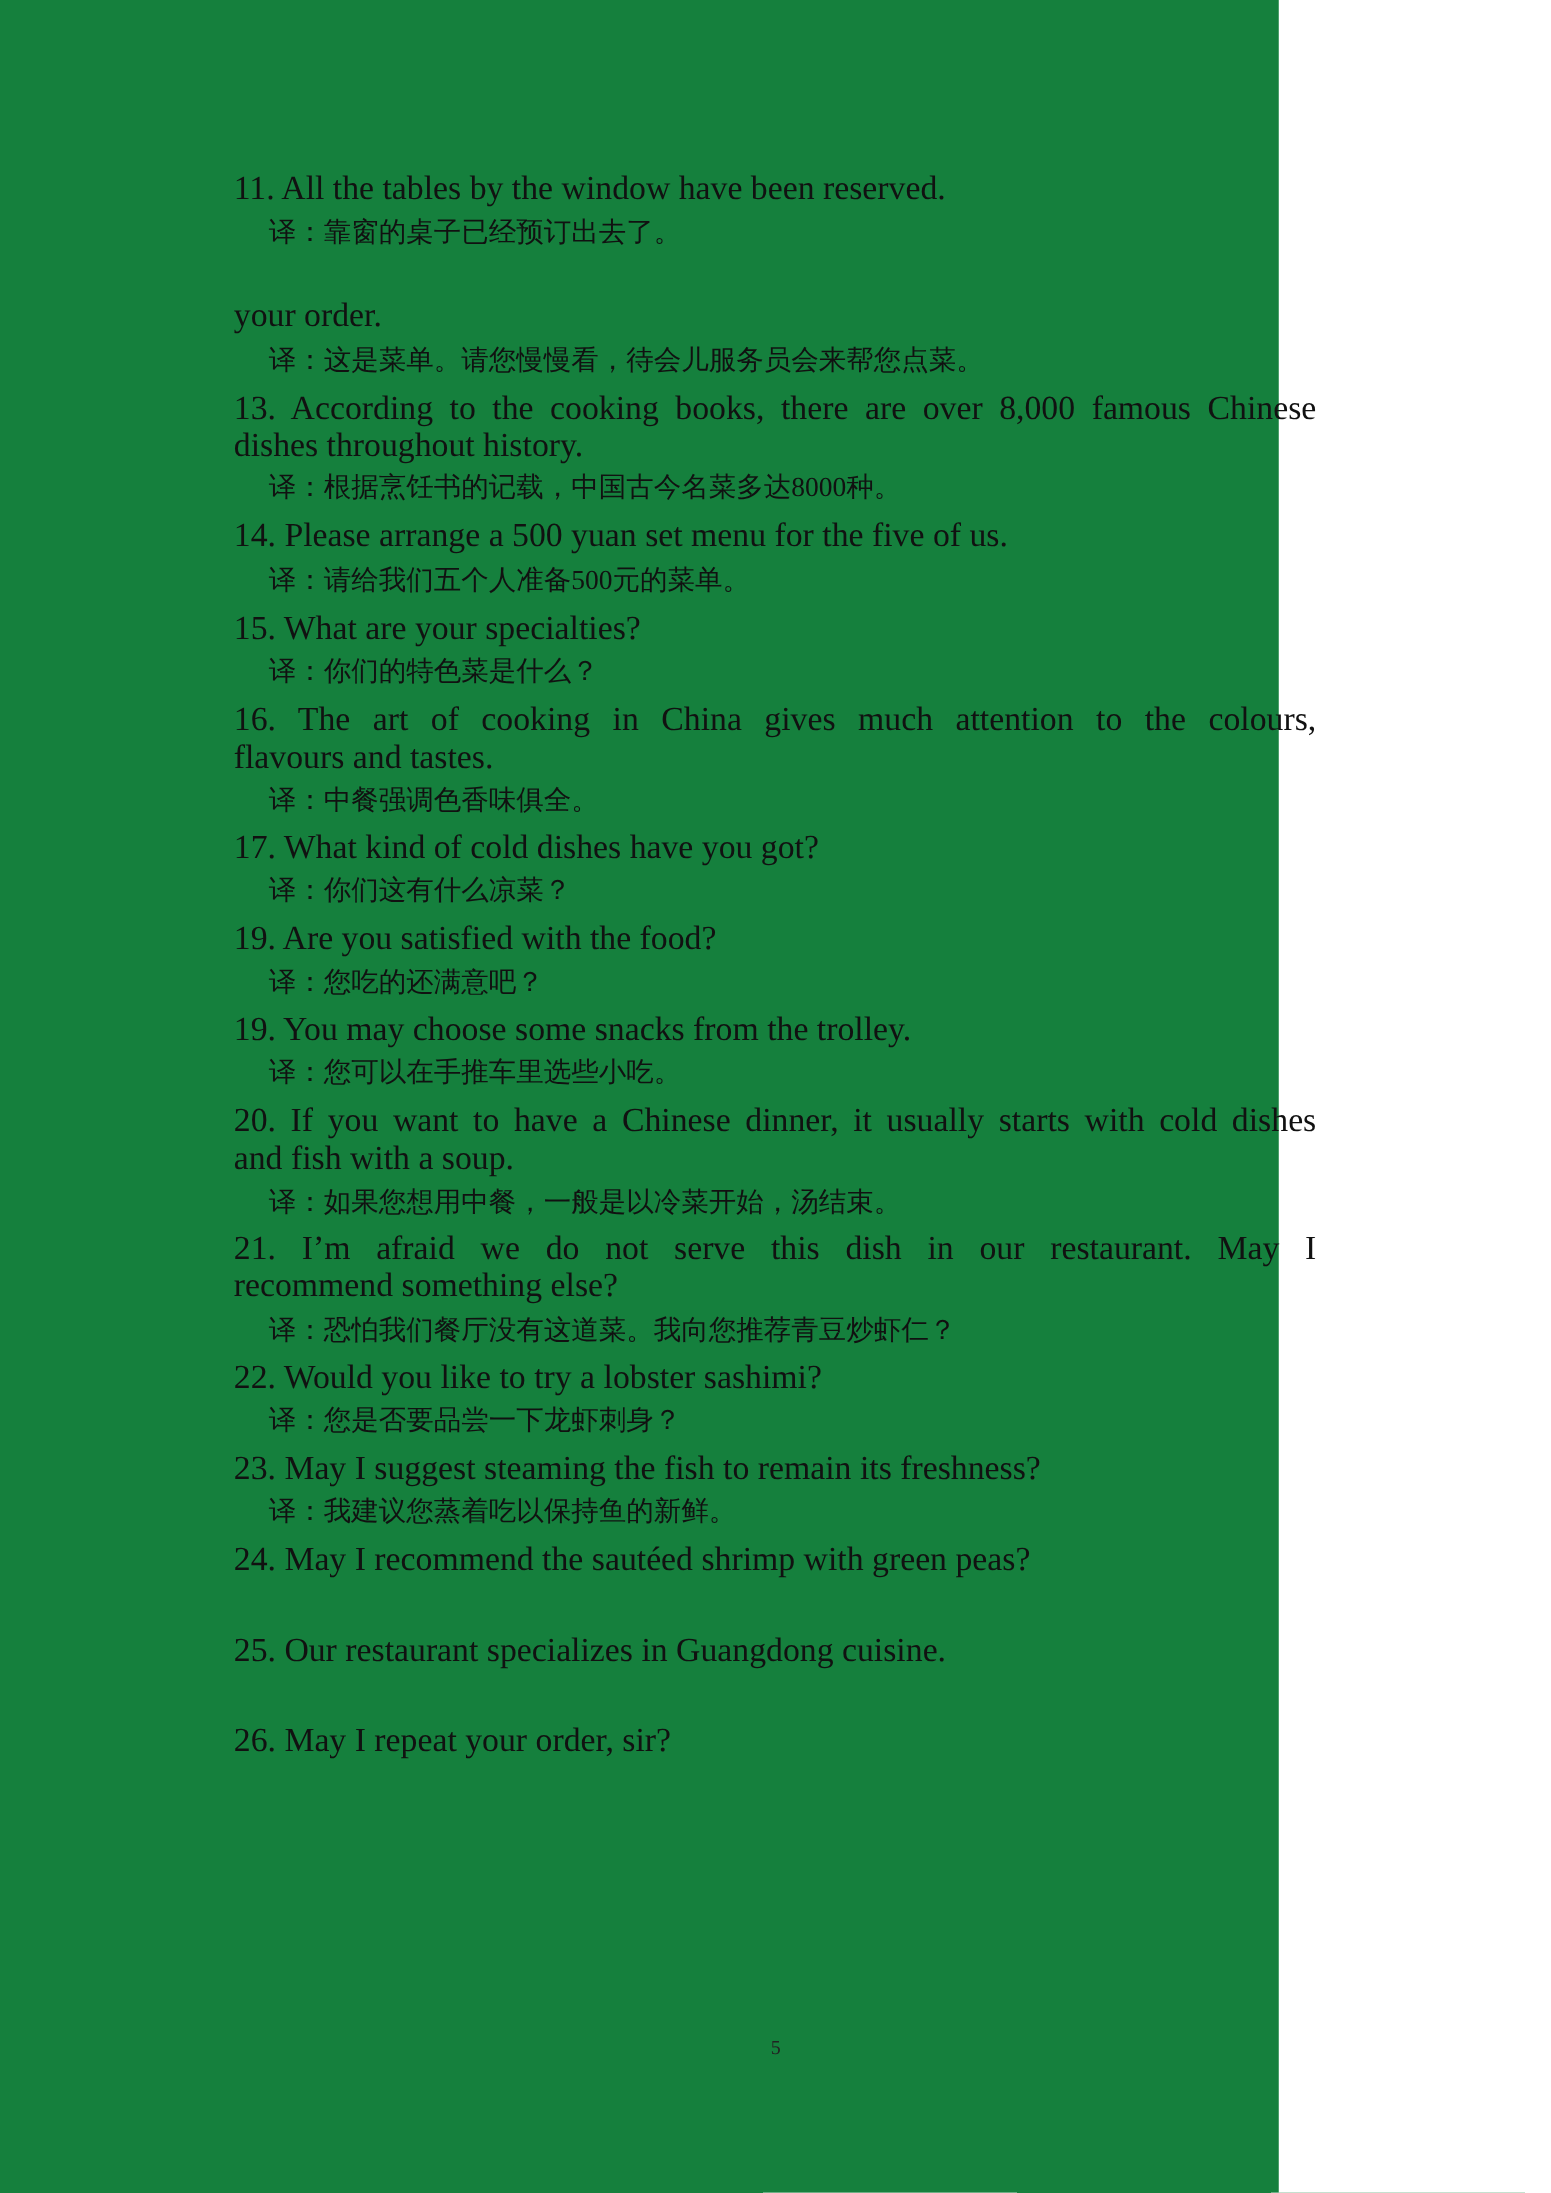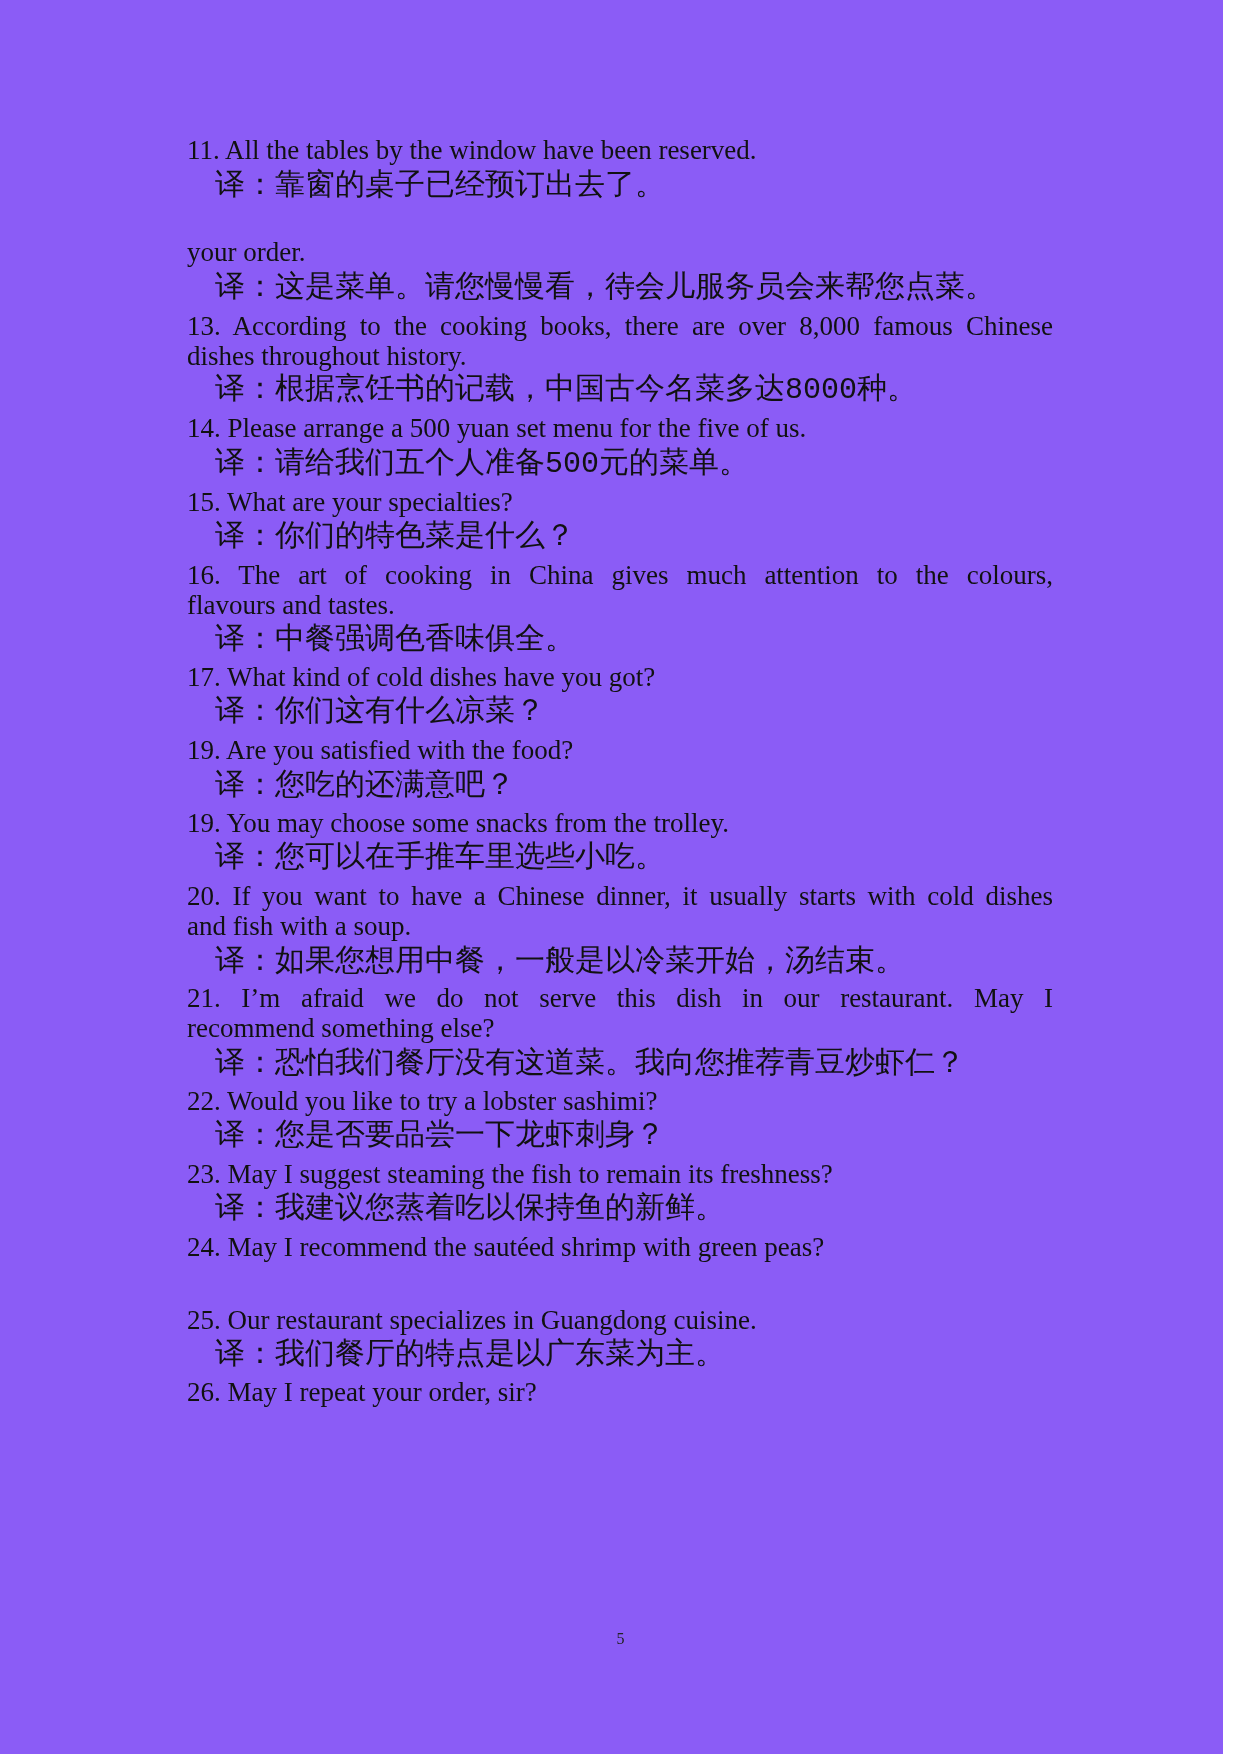--- a/index.html
+++ b/index.html
@@ -1,21 +1,21 @@
 <!DOCTYPE html>
 <html><head>
 <meta charset="utf-8">
 <style>
   html, body { margin: 0; padding: 0; background: #ffffff; }
   body { width: 1241px; height: 1754px; position: relative; overflow: hidden; }
-  .page { position: absolute; left: 0; top: 0; width: 1223px; height: 1754px; background: #8b5cf6; }
+  .page { position: absolute; left: 0; top: 0; width: 1023px; height: 1754px; background: #15803d; }
   .line { position: absolute; left: 187px; width: 866px; white-space: nowrap; color: #111; }
   .en { font-family: "Liberation Serif", "DejaVu Serif", serif; font-size: 27px; line-height: 32px; }
   .en.just { text-align: justify; text-align-last: justify; white-space: normal; }
-  .cn { font-family: Liberation Mono, monospace; font-size: 30px; line-height: 34px; left: 215px; }
+  .cn { font-family: Liberation Serif, serif; font-size: 22px; line-height: 34px; left: 215px; }
   .pagenum { position: absolute; left: 0; width: 1241px; text-align: center; top: 1630px;
              font-family: "Liberation Serif", serif; font-size: 16px; color: #222; }
 </style>
 </head>
 <body>
 
 <div class="page">
 
   <div class="line en" style="top:134px">11. All the tables by the window have been reserved.</div>
   <div class="line cn" style="top:169px">译：靠窗的桌子已经预订出去了。</div>
@@ -56,18 +56,17 @@
 
   <div class="line en" style="top:1085px">22. Would you like to try a lobster sashimi?</div>
   <div class="line cn" style="top:1119px">译：您是否要品尝一下龙虾刺身？</div>
 
   <div class="line en" style="top:1158px">23. May I suggest steaming the fish to remain its freshness?</div>
   <div class="line cn" style="top:1192px">译：我建议您蒸着吃以保持鱼的新鲜。</div>
 
   <div class="line en" style="top:1231px">24. May I recommend the sautéed shrimp with green peas?</div>
 
   <div class="line en" style="top:1304px">25. Our restaurant specializes in Guangdong cuisine.</div>
-  <div class="line cn" style="top:1338px">译：我们餐厅的特点是以广东菜为主。</div>
 
   <div class="line en" style="top:1376px">26. May I repeat your order, sir?</div>
 
   <div class="pagenum">5</div>
 </div>
 
 </body></html>

